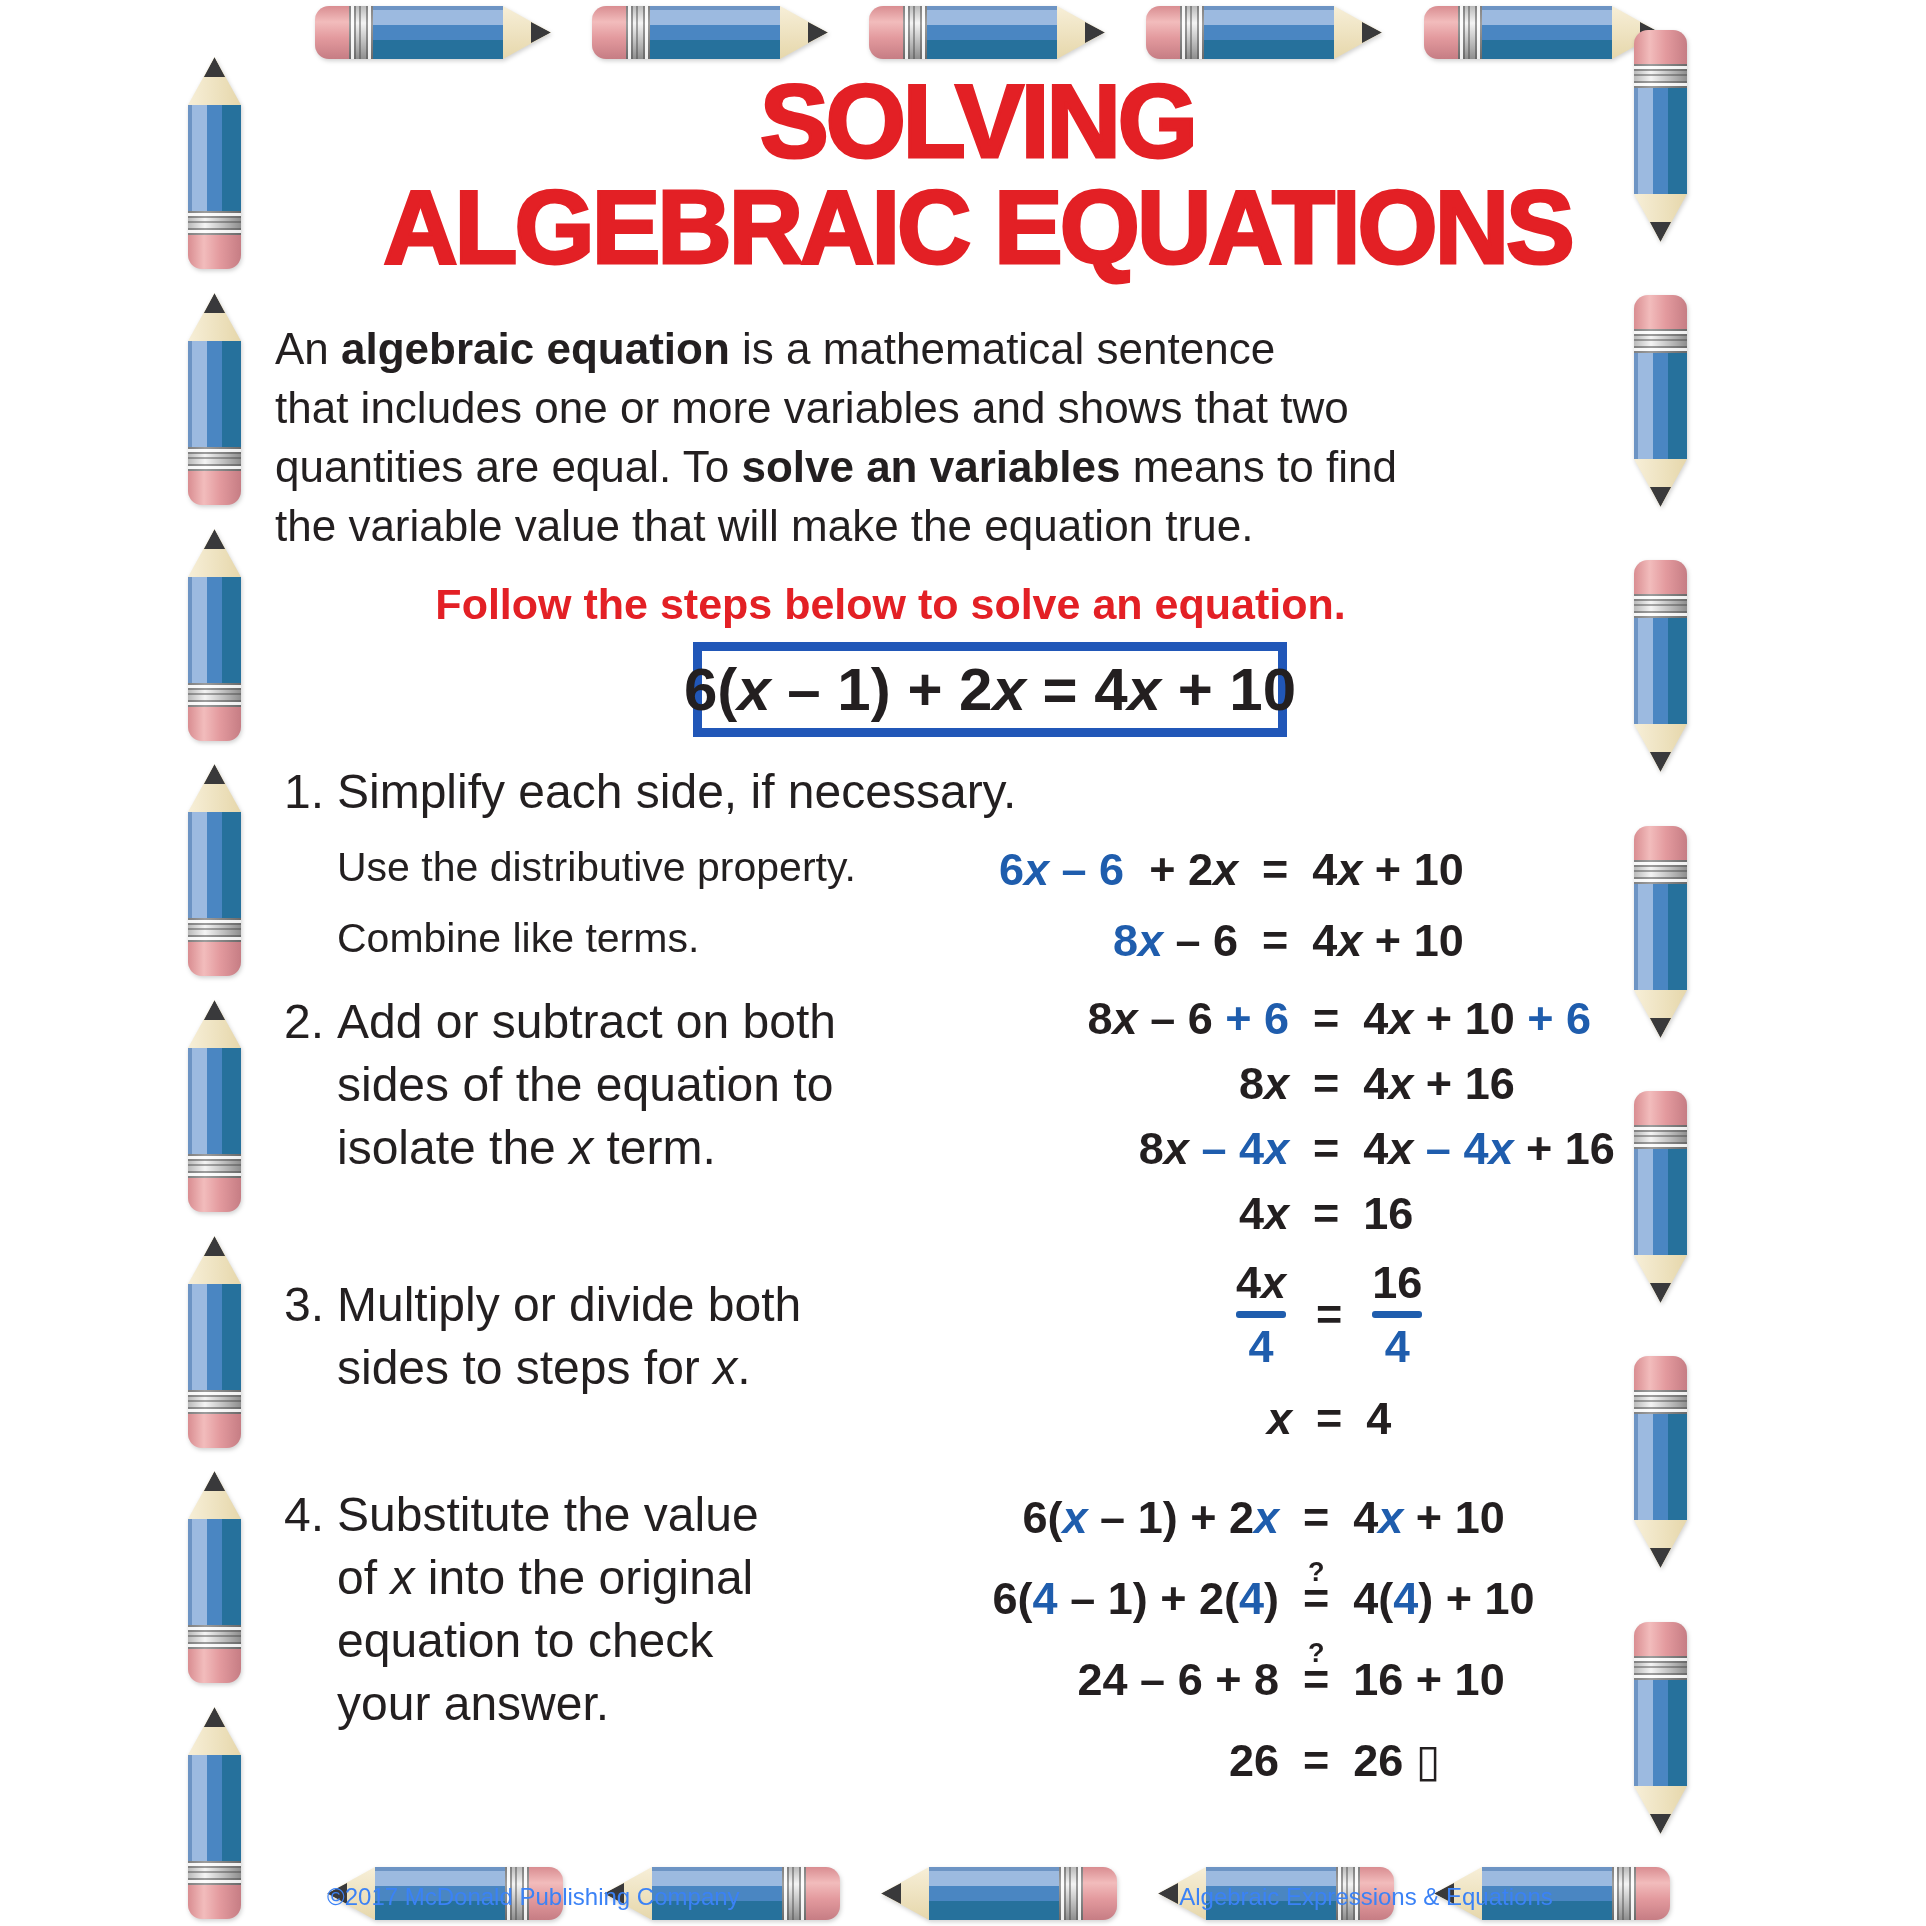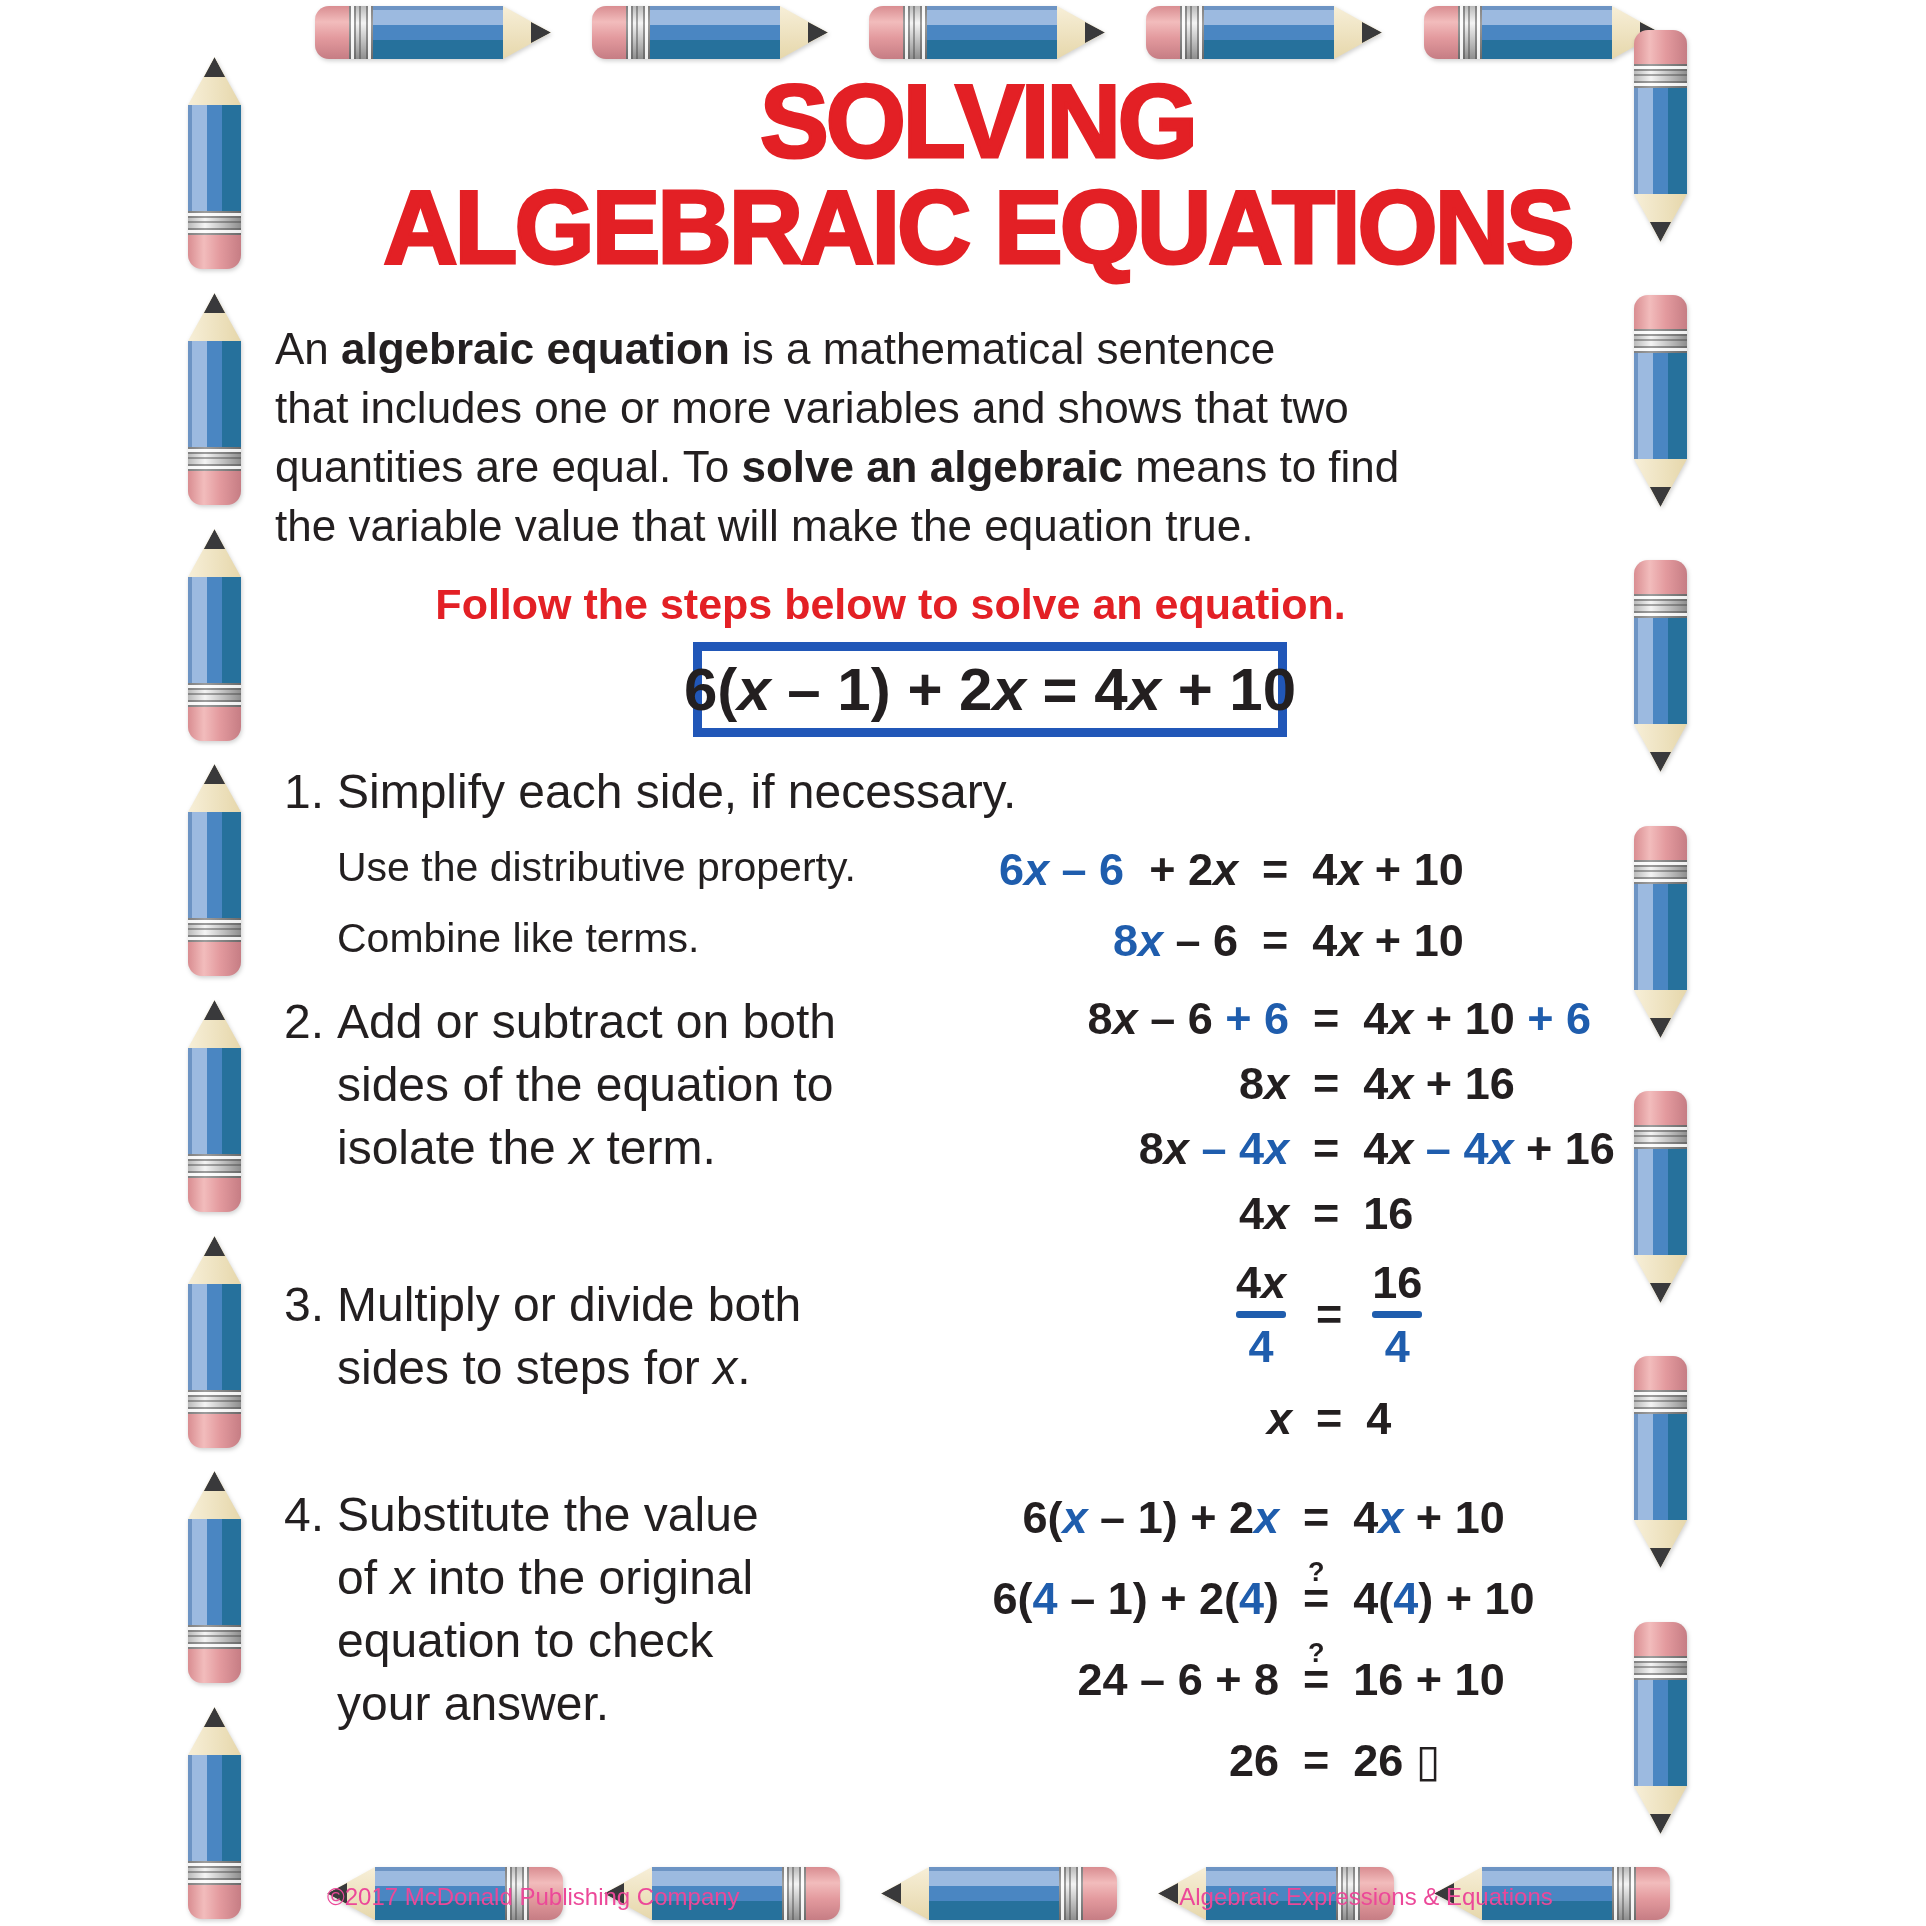--- a/index.html
+++ b/index.html
@@ -65,21 +65,21 @@
   .eqrow{display:grid;grid-template-columns:var(--lhsw) max-content 1fr;column-gap:24px;align-items:center;}
   .eqrow .lhs{text-align:right;white-space:pre;}
   .eqrow .rhs{text-align:left;white-space:pre;}
   .eqrow .mid{text-align:center;}
   .stack{position:relative;display:inline-block;}
   .stack-top{position:absolute;left:50%;transform:translateX(-50%);bottom:74%;font-size:0.60em;line-height:1;}
   .stack-bot{display:inline-block;}
   .frac{display:inline-flex;flex-direction:column;align-items:center;vertical-align:middle;padding:0 6px;}
   .fnum,.fden{line-height:1.05;}
   .fbar{align-self:stretch;height:7px;background:var(--blue);border-radius:3px;margin:5px 0;}
-  .footer{position:absolute;font-size:24px;color:#ec4899;}
+  .footer{position:absolute;font-size:24px;color:#3b82f6;}
 </style>
 </head>
 <body>
 
 <div class="poster">
 
   <div class="pencil h right" style="left:315px;top:6px;width:236px">
       <i class="eraser"></i>
       <i class="ferrule"></i>
       <i class="body"></i>
@@ -284,21 +284,21 @@
     </div>
 
   <div class="title">
     <div>SOLVING</div>
     <div>ALGEBRAIC EQUATIONS</div>
   </div>
 
   <div class="intro">
     <div><span>An </span><span class="bd">algebraic equation</span><span> is a mathematical sentence</span></div>
     <div><span>that includes one or more variables and shows that two</span></div>
-    <div><span>quantities are equal. To </span><span class="bd">solve an algebraic</span><span> means to find</span></div>
+    <div><span>quantities are equal. To </span><span class="bd">solve an variables</span><span> means to find</span></div>
     <div><span>the variable value that will make the equation true.</span></div>
   </div>
 
   <div class="instruction">Follow the steps below to solve an equation.</div>
 
   <div class="eqbox">
     <span class="eq"><span>6(</span><span class="it">x</span><span> – 1) + 2</span><span class="it">x</span><span> = 4</span><span class="it">x</span><span> + 10</span></span>
   </div>
 
   <div class="step-num" style="left:284px;top:760px">1.</div>

